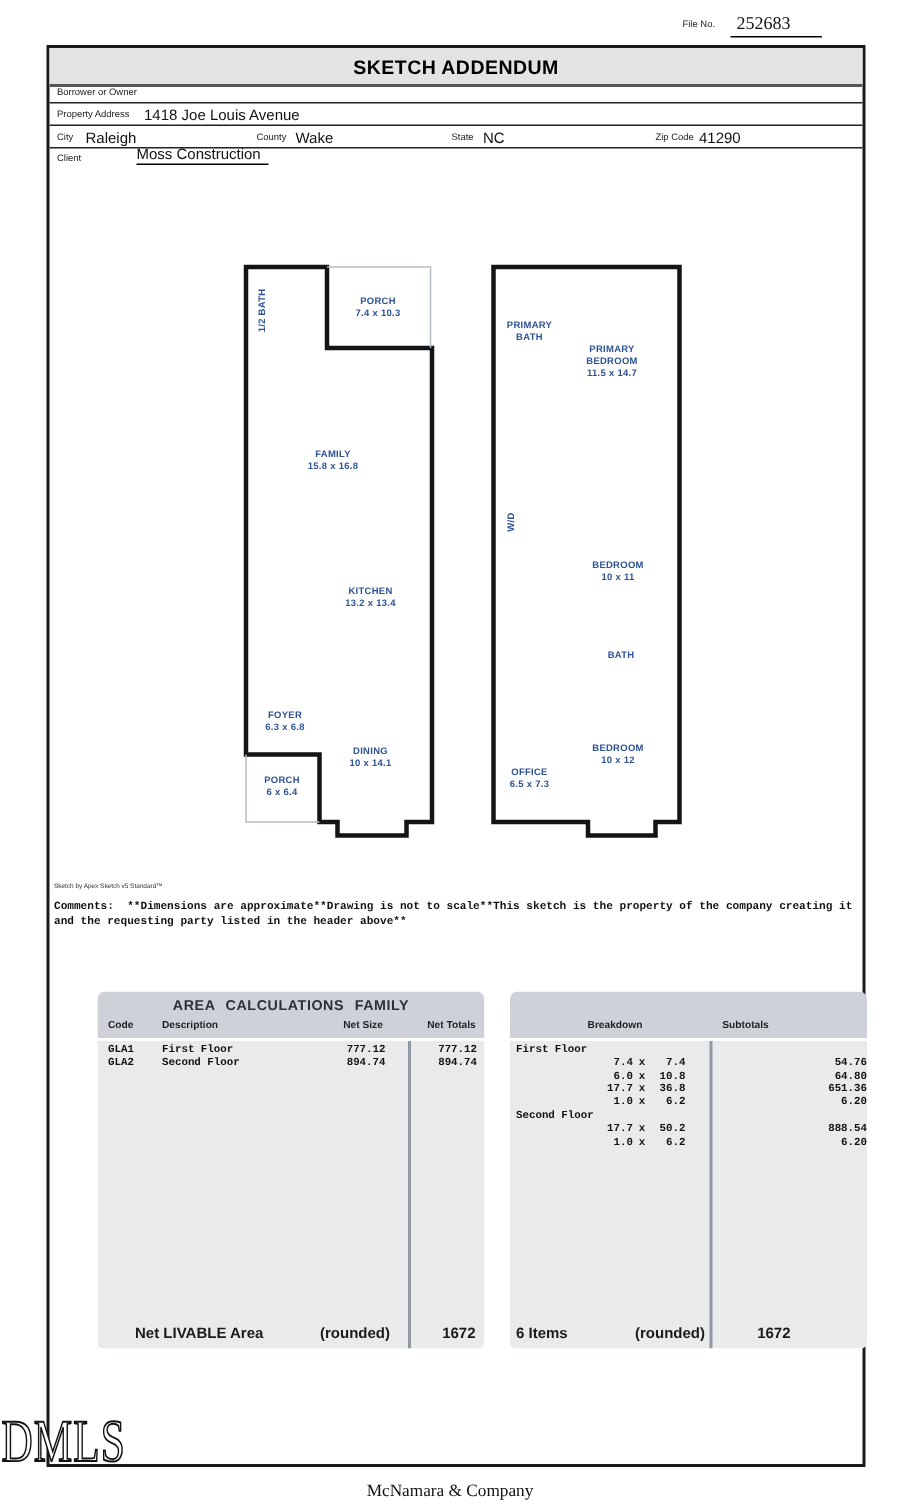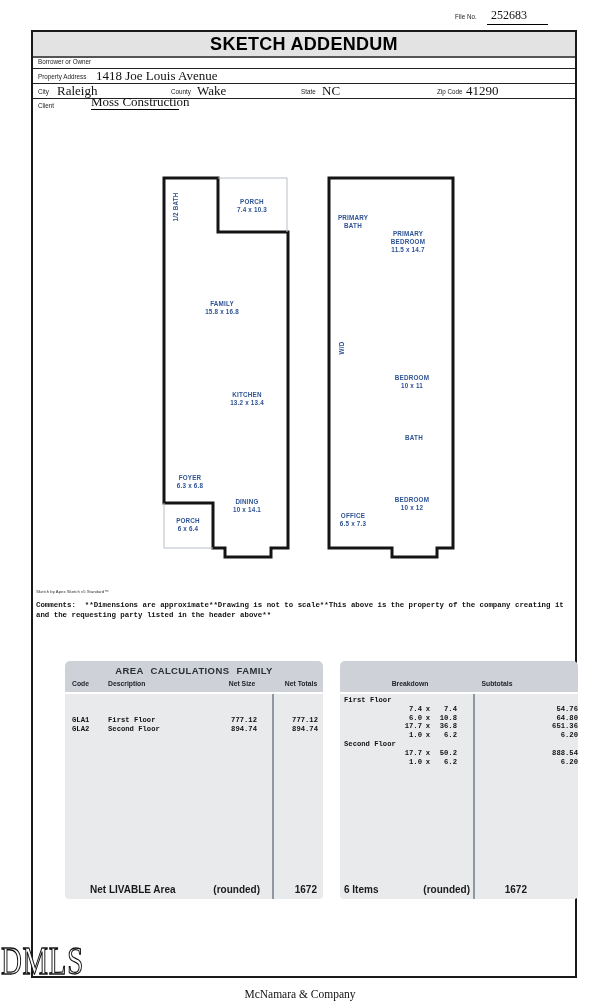--- a/index.html
+++ b/index.html
@@ -10,30 +10,30 @@
   .file-no-label{position:absolute;left:455px;top:13px;font-size:6.3px;color:#222;}
   .file-no-value{position:absolute;left:487px;top:8px;width:61px;height:17px;
                  border-bottom:1px solid #000;font-family:"Liberation Serif",serif;
                  font-size:12px;padding-left:4px;box-sizing:border-box;}
 
   
   .main-box{position:absolute;left:31px;top:30px;width:546px;height:948px;
             border:2px solid #1a1a1a;box-sizing:border-box;background:#fff;}
   .title-bar{height:24px;background:#e3e3e3;border-bottom:2px solid #555;
              display:flex;align-items:center;justify-content:center;
-             font-weight:bold;font-size:18px;letter-spacing:.3px;color:#000;}
+             font-weight:bold;font-size:13px;letter-spacing:.3px;color:#000;}
   .form-row{position:relative;border-bottom:1px solid #222;}
   .form-row.last{border-bottom:none;}
   .row-borrower{height:10px;}
   .row-property{height:14px;}
   .row-city{height:14px;}
   .row-client{height:13px;}
   .flabel{position:absolute;bottom:3px;font-size:6.3px;color:#222;white-space:nowrap;}
-  .fvalue{position:absolute;bottom:0;font-family:Liberation Serif, serif;
-          font-size:13px;white-space:nowrap;line-height:1.1;margin-top:10px;}
+  .fvalue{position:absolute;bottom:0;font-family:Liberation Sans, sans-serif;
+          font-size:10px;white-space:nowrap;line-height:1.1;margin-top:10px;}
   .client-underline{border-bottom:1px solid #000;width:88px;bottom:2px;}
 
   
   .plan-svg{position:absolute;left:0;top:0;pointer-events:none;}
   .rl{position:absolute;transform:translate(-50%,-50%);text-align:center;
       font-size:6.3px;font-weight:600;letter-spacing:.2px;line-height:1.3;
       color:#2e5394;white-space:nowrap;}
   .rl.vert{transform:translate(-50%,-50%) rotate(-90deg);}
 
   
@@ -51,21 +51,21 @@
   .tbl-living{left:340px;width:238px;}
   .t-head{position:relative;height:31px;background:#ced2d8;border-bottom:2px solid #fff;}
   .t-title{text-align:center;padding-top:4px;font-size:9.5px;font-weight:600;
            color:#2b2f36;letter-spacing:.4px;word-spacing:4px;}
   .hc{position:absolute;top:19px;font-size:6.8px;font-weight:bold;color:#1c1f24;white-space:nowrap;}
   .hc.center{transform:translateX(-50%);}
   .t-body{position:absolute;top:33px;bottom:0;left:0;right:0;background:#e9eaec;
           font-family:"Liberation Mono","DejaVu Sans Mono",monospace;
           font-weight:bold;font-size:7.2px;line-height:8.8px;color:#111;}
   .vdiv{position:absolute;top:33px;bottom:0;width:1.5px;background:#9099a3;}
-  .ac-rows{padding-top:2px;margin-top:20px;}
+  .ac-rows{padding-top:2px;}
   .ac-row{display:grid;grid-template-columns:36px 88px 61px 61px;padding-left:7px;}
   .ac-row .num{text-align:right;}
   .lb-rows{padding-top:2px;}
   .lb-group{padding-left:4px;}
   .lb-row{display:grid;grid-template-columns:82px 12px 23px 1fr;}
   .lb-row .a,.lb-row .b{text-align:right;}
   .lb-row .x{text-align:center;}
   .lb-row .sub{text-align:right;}
   .t-foot{position:absolute;bottom:4px;left:0;right:0;height:12px;font-size:10px;
           font-family:"Liberation Sans",sans-serif;color:#1a1a1a;}
@@ -174,21 +174,21 @@
     <div>BEDROOM</div>
     <div>10 x 12</div>
   </div>
   <div class="rl" style="left:353px;top:520px">
     <div>OFFICE</div>
     <div>6.5 x 7.3</div>
   </div>
 
   <div class="apex">Sketch by Apex Sketch v5 Standard™</div>
   <div class="comments">
-    <div>Comments:  **Dimensions are approximate**Drawing is not to scale**This above is the property of the company creating it</div>
+    <div>Comments:  **Dimensions are approximate**Drawing is not to scale**This sketch is the property of the company creating it</div>
     <div>and the requesting party listed in the header above**</div>
   </div>
 
   <div class="tbl tbl-area">
     <div class="t-head">
       <div class="t-title">AREA CALCULATIONS FAMILY</div>
       <span class="hc" style="left:7px">Code</span>
       <span class="hc" style="left:43px">Description</span>
       <span class="hc center" style="left:177px">Net Size</span>
       <span class="hc center" style="left:236px">Net Totals</span>

